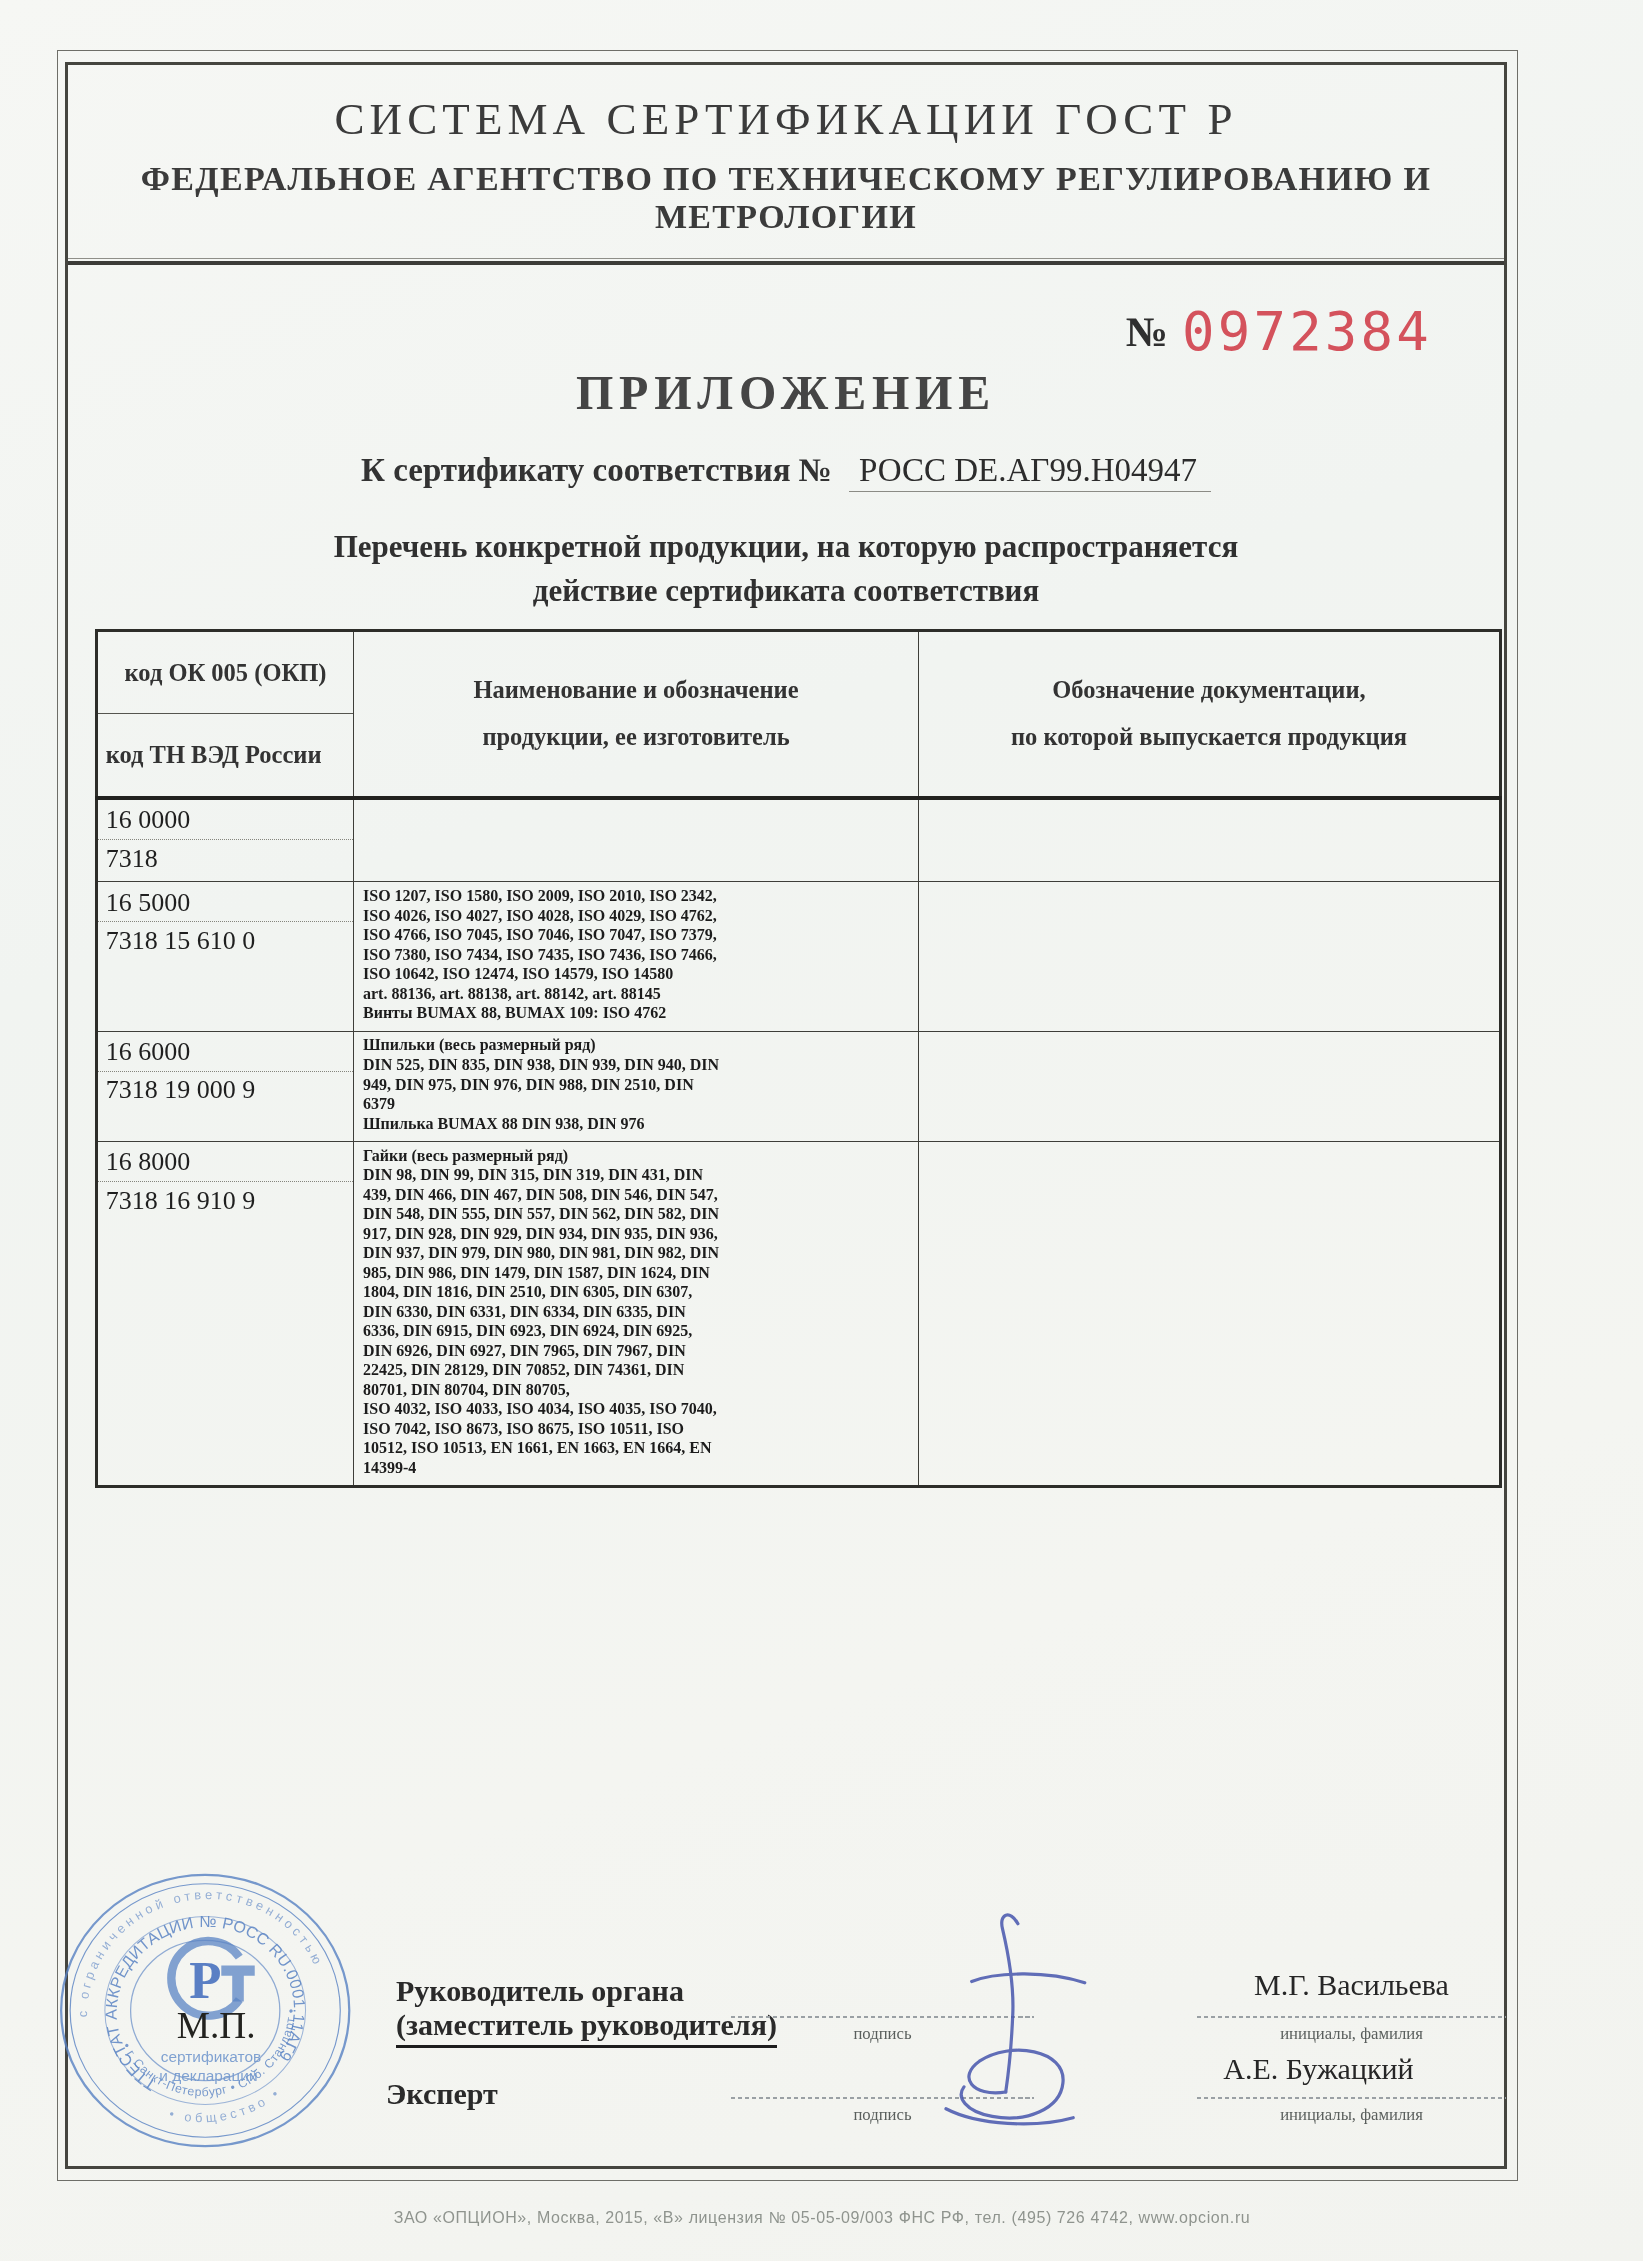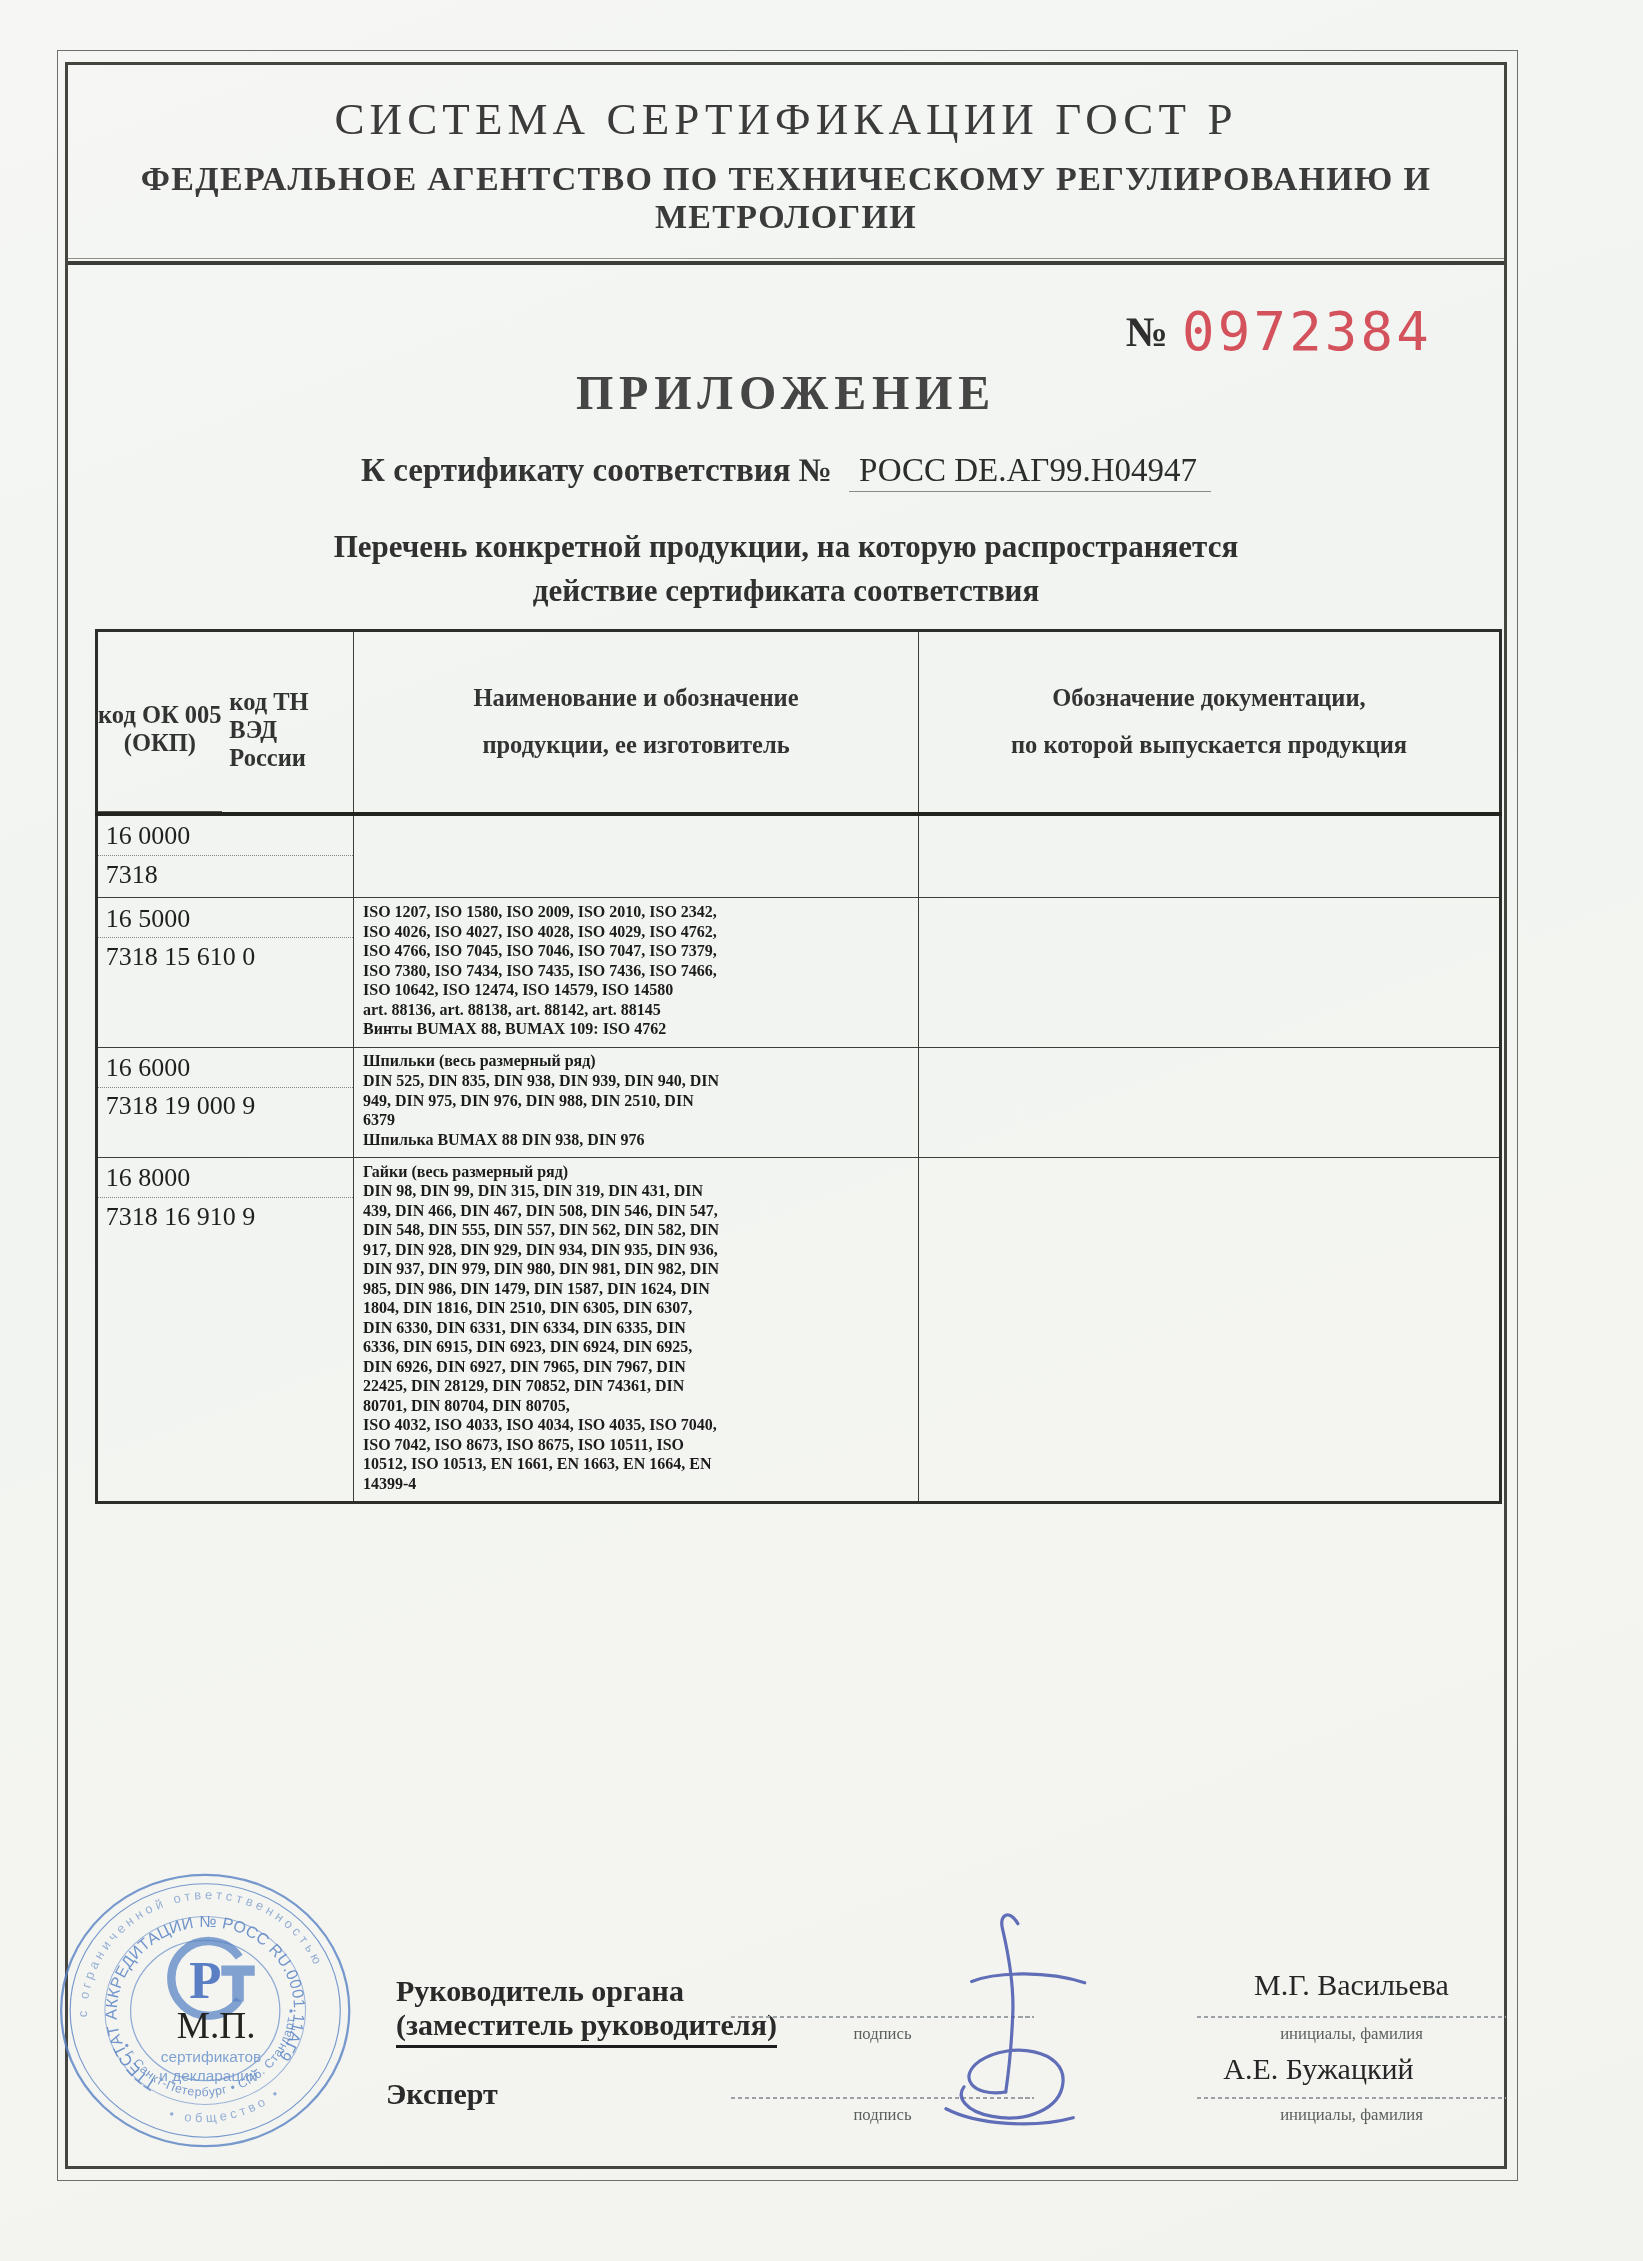--- a/index.html
+++ b/index.html
@@ -33,21 +33,21 @@
   .cert-value { margin-left:16.7px; padding:0 14px 2.6px 10.3px; border-bottom:1.3px solid #8b8b85; color:#2c2c2c; }
 
   .subtitle { margin-top:36px; text-align:center; font-size:31px; font-weight:bold;
     color:#303030; line-height:1.4; }
 
   .doc-table { margin-left:27px; margin-top:16.7px; width:1405px; border-collapse:collapse;
     border:3.2px solid #2d2d29; table-layout:fixed; }
   .doc-table th, .doc-table td { border:1.9px solid #3e3e39; vertical-align:top; }
   .doc-table thead th { height:152px; vertical-align:middle; font-size:24.5px; font-weight:bold;
     color:#333; border-bottom:4.5px solid #22221f; padding:0; }
-  .hdr-stack { display:flex; flex-direction:row; height:164px;margin-top:16px; }
+  .hdr-stack { display:flex; flex-direction:column; height:164px; }
   .hdr-stack .h-top { flex:1; display:flex; align-items:center; justify-content:center;
     border-bottom:1.3px solid #55554f; }
   .hdr-stack .h-bot { flex:1; display:flex; align-items:center; padding-left:7.7px; text-align:left; }
   .hdr-two { line-height:1.25; }
   .hdr-two div + div { margin-top:16.7px; }
   .code-cell { padding:5.1px 7.7px 7.7px 7.7px; font-size:26px; color:#1f1f1f; }
   .dotline { border-top:1.9px dotted #85857d; margin:3.9px -7.7px; }
   .name-cell { padding:3.9px 6.4px 7.7px 9px; }
   .name-text { font-size:16px; line-height:1.22; color:#1c1c1c; white-space:pre-line;font-weight:bold; }
   .row-first td { height:72px; }
@@ -254,14 +254,15 @@
 
   <svg class="autograph" width="257" height="245" viewBox="0 0 400 380" xmlns="http://www.w3.org/2000/svg">
     <g fill="none" stroke="#4756ae" stroke-width="5" stroke-linecap="round" opacity="0.85">
       <path d="M 182 30 C 170 8 152 14 158 38 C 166 72 176 120 174 170 C 172 220 168 258 163 292"></path>
       <path d="M 110 120 C 150 104 230 104 286 122"></path>
       <path d="M 163 292 C 110 300 88 268 122 244 C 170 212 258 226 252 278 C 248 318 196 340 142 330 C 100 322 86 300 98 284"></path>
       <path d="M 70 318 C 120 344 210 348 268 332"></path>
     </g>
   </svg>
 
+  <div class="footer-line">ЗАО «ОПЦИОН», Москва, 2015, «В»    лицензия № 05-05-09/003 ФНС РФ, тел. (495) 726 4742, www.opcion.ru</div>
 </div>
 
 
 </body></html>

